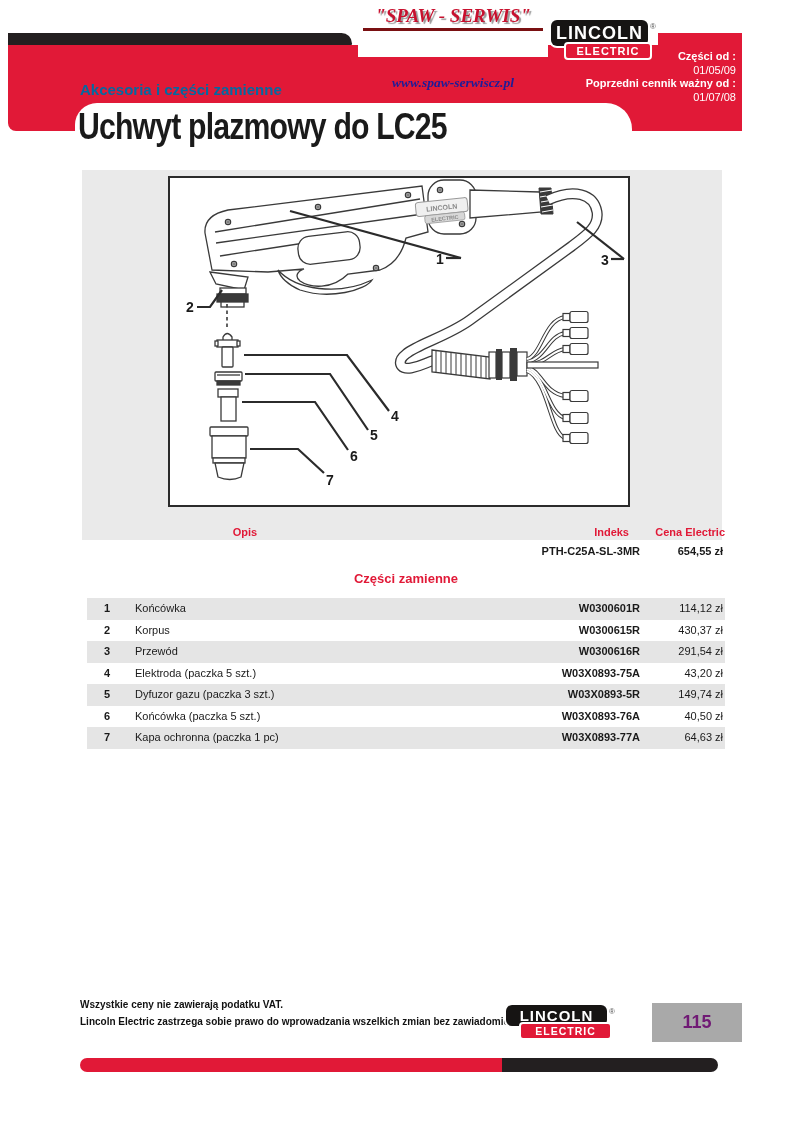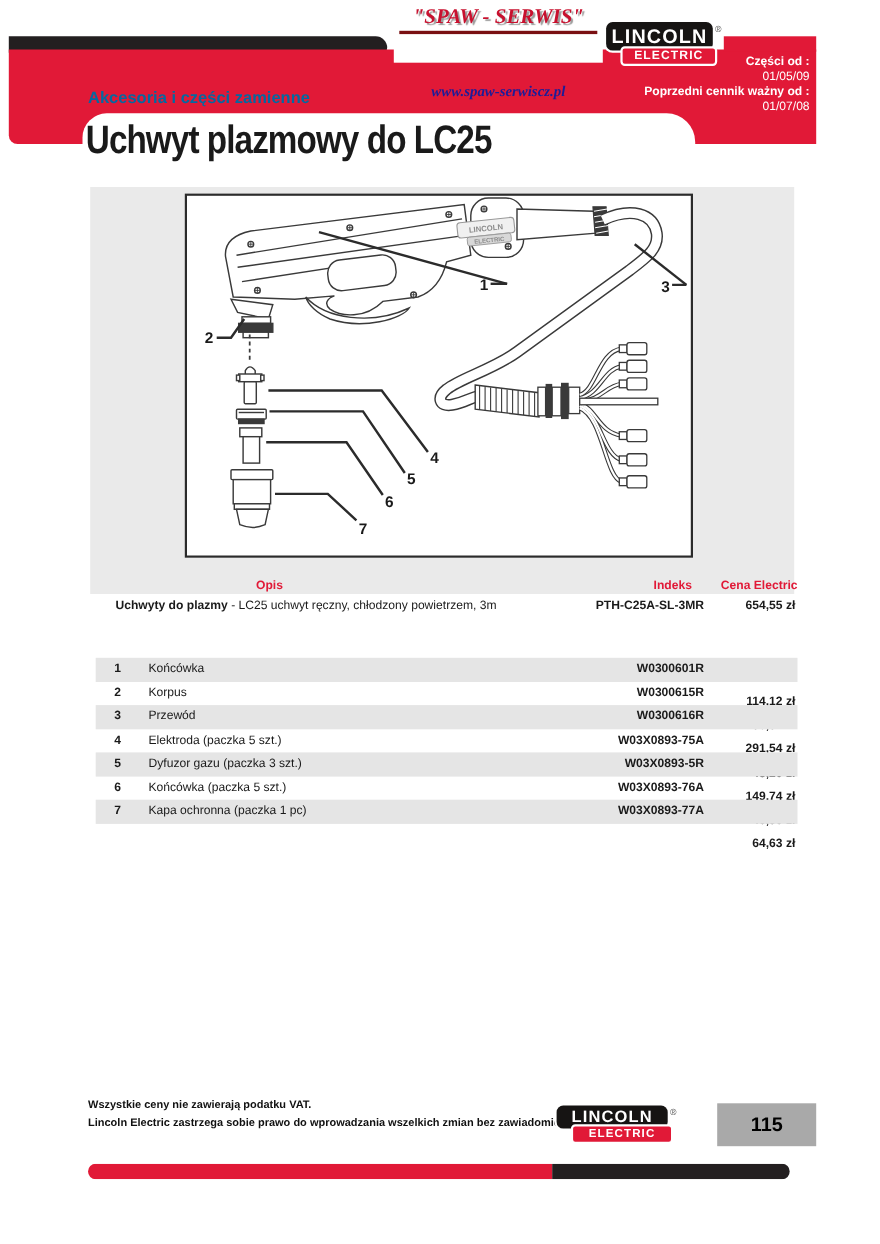--- a/index.html
+++ b/index.html
@@ -66,27 +66,27 @@
   .prod-idx{position:absolute;right:85px;font-weight:bold;}
   .prod-price{position:absolute;right:2px;font-weight:bold;}
   .spare-title{position:absolute;left:0;top:571px;width:638px;text-align:center;
                color:#e11937;font-weight:bold;font-size:13px;}
   .parts{position:absolute;left:0;top:598px;width:638px;}
   .part-row{position:relative;height:21.5px;line-height:21.5px;font-size:11px;}
   .part-row:nth-of-type(odd){background:#e5e5e5;}
   .cell-no{position:absolute;left:12px;width:16px;text-align:center;font-weight:bold;}
   .cell-desc{position:absolute;left:48px;white-space:nowrap;}
   .cell-idx{position:absolute;right:85px;font-weight:bold;}
-  .cell-price{position:absolute;right:2px;font-weight:bold;margin-top:30px;}
+  .cell-price{position:absolute;right:2px;font-weight:normal;}
 
   
   .note1{position:absolute;left:80px;top:999px;font-size:10px;font-weight:bold;color:#111;}
   .note2{position:absolute;left:80px;top:1016px;font-size:10px;font-weight:bold;color:#111;}
   .pagenum{position:absolute;left:652px;top:1003px;width:90px;height:39px;background:#a9a9a9;
-           color:#000000;font-weight:bold;font-size:18px;text-align:center;line-height:39px;}
+           color:#701a75;font-weight:bold;font-size:18px;text-align:center;line-height:39px;}
   .bottom-bar{position:absolute;left:80px;top:1058px;width:638px;height:14px;border-radius:7px;
               overflow:hidden;}
   .bottom-bar .rd{position:absolute;left:0;top:0;width:422px;height:14px;background:#e11937;}
   .bottom-bar .bk{position:absolute;left:422px;top:0;width:216px;height:14px;background:#231f20;}
 </style>
 </head>
 <body>
 
 <div id="page">
 
@@ -281,25 +281,25 @@
       </svg>
     </div>
   </div>
 
   <div class="tablewrap">
     <div class="thead-opis">Opis</div>
     <div class="thead-idx">Indeks</div>
     <div class="thead-price">Cena Electric</div>
 
     <div class="prod-row">
-      <span class="prod-name"><b>Uchwyty do plazmy</b><span> - LC25 uchwyt ręczny, chłodzony powietrzem, 3m</span></span>
       <span class="prod-idx">PTH-C25A-SL-3MR</span>
       <span class="prod-price">654,55 zł</span>
     </div>
 
+    <div class="spare-title">Części zamienne</div>
 
     <div class="parts">
 
     <div class="part-row">
           <span class="cell-no">1</span>
           <span class="cell-desc">Końcówka</span>
           <span class="cell-idx">W0300601R</span>
           <span class="cell-price">114,12 zł</span>
         </div>
         <div class="part-row">

